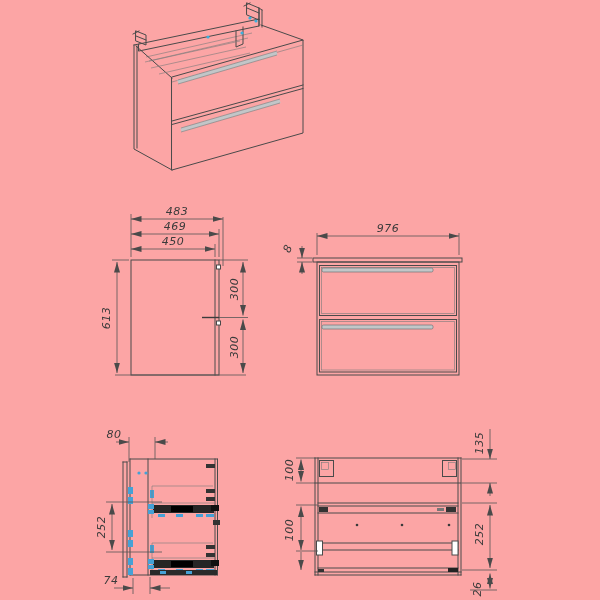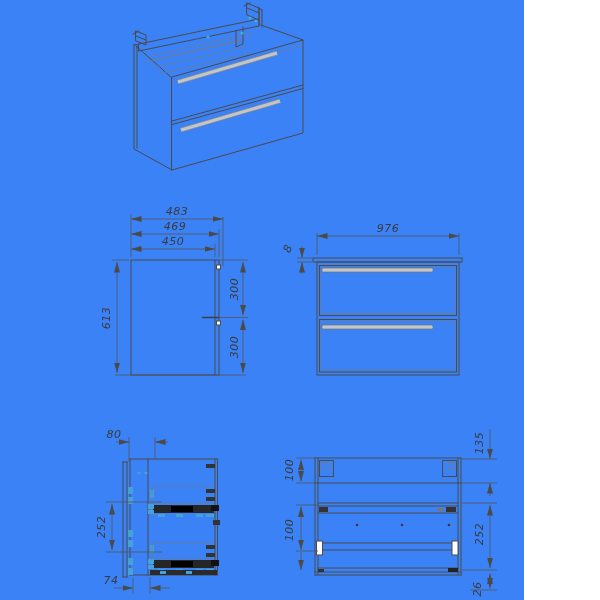--- a/index.html
+++ b/index.html
@@ -1,16 +1,16 @@
 <!DOCTYPE html>
 <html><head>
 <meta charset="utf-8">
 <style>
   html,body{margin:0;padding:0;background:#ffffff;}
-  #stage{width:524px;height:600px;position:relative;background:#3b82f6;overflow:hidden;}
+  #stage{width:600px;height:600px;position:relative;background:#fca5a5;overflow:hidden;}
   svg{display:block;}
   .l  {stroke:#4a4a4a;stroke-width:1;fill:none;stroke-linecap:square;}
   .lb {stroke:#3c3c3c;stroke-width:1.4;fill:none;}
   .lt {stroke:#7a7a7a;stroke-width:.6;fill:none;}
   .d  {stroke:#565656;stroke-width:.8;fill:none;}
   .t  {font:italic 11px "DejaVu Sans",sans-serif;fill:#3b3b3b;letter-spacing:.5px;}
   .wh {fill:#ffffff;stroke:#4a4a4a;stroke-width:1;}
 </style>
 </head>
 <body>

